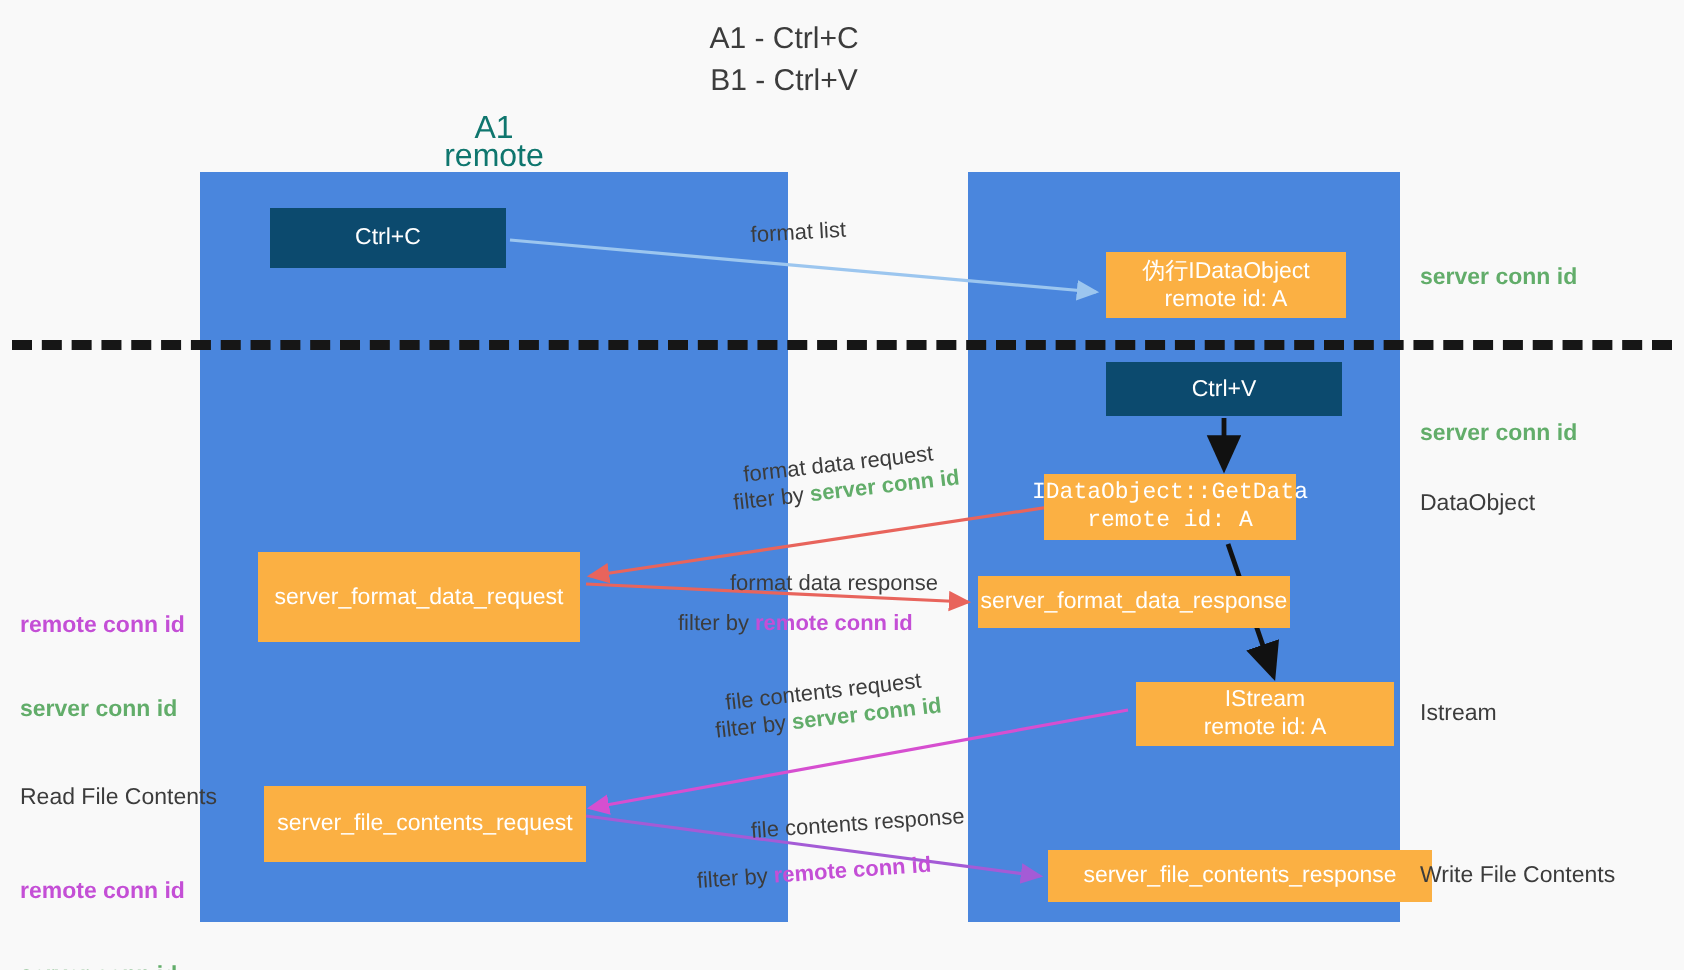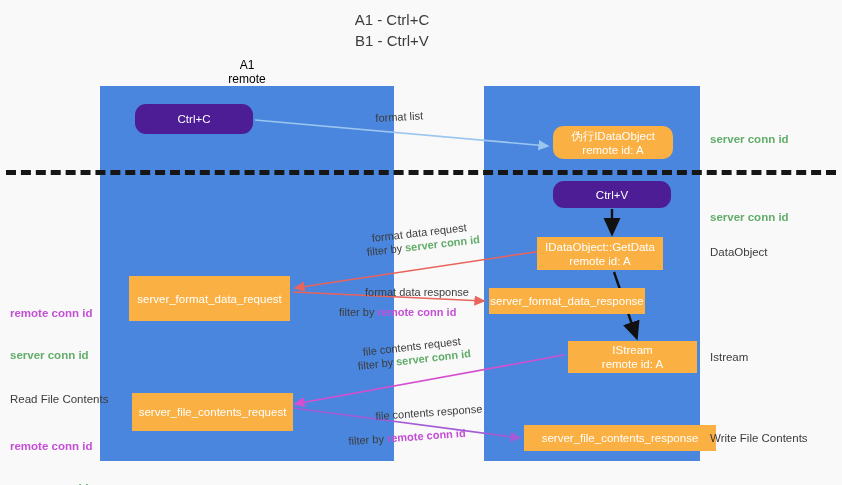--- a/index.html
+++ b/index.html
@@ -47,23 +47,23 @@
   .lane {
     position: absolute;
     background: #4a86dd;
   }
   .lane-a { left: 100px; top: 86px; width: 294px; height: 375px; }
   .lane-b { left: 484px; top: 86px; width: 216px; height: 375px; }
 
   .lane-head {
     position: absolute;
     text-align: center;
-    font-size: 12px;
-    line-height: 14px;
-    color: #000000;
+    font-size: 16px;
+    line-height: 14px;
+    color: #0f766e;
     white-space: pre;
   }
   .head-a { left: 100px; top: 58px; width: 294px; }
   .head-b { left: 484px; top: 58px; width: 216px; }
 
   
   .divider {
     position: absolute;
     left: 6px;
     top: 170px;
@@ -79,27 +79,27 @@
     flex-direction: column;
     align-items: center;
     justify-content: center;
     text-align: center;
     color: #ffffff;
     font-size: 11.5px;
     line-height: 14px;
     box-sizing: border-box;
     white-space: pre;
   }
-  .node.green  { background: #4c1d95; border-radius: 11px; }
+  .node.green  { background: #0c4a6e; }
   .node.orange { background: #fbb043; }
 
   .n-ctrlc   { left: 135px; top: 104px; width: 118px; height: 30px; }
-  .n-fakedo  { left: 553px; top: 126px; width: 120px; height: 33px; border-radius: 10px; }
+  .n-fakedo  { left: 553px; top: 126px; width: 120px; height: 33px; }
   .n-ctrlv   { left: 553px; top: 181px; width: 118px; height: 27px; }
-  .n-getdata { left: 537px; top: 237px; width: 126px; height: 33px; }
+  .n-getdata { left: 522px; top: 237px; width: 126px; height: 33px; font-family: Liberation Mono, monospace; }
   .n-sfdreq  { left: 129px; top: 276px; width: 161px; height: 45px; }
   .n-sfdresp { left: 489px; top: 288px; width: 156px; height: 26px; }
   .n-istream { left: 568px; top: 341px; width: 129px; height: 32px; }
   .n-sfcreq  { left: 132px; top: 393px; width: 161px; height: 38px; }
   .n-sfcresp { left: 524px; top: 425px; width: 192px; height: 26px; }
 
   
   .side {
     position: absolute;
     font-size: 11.5px;

